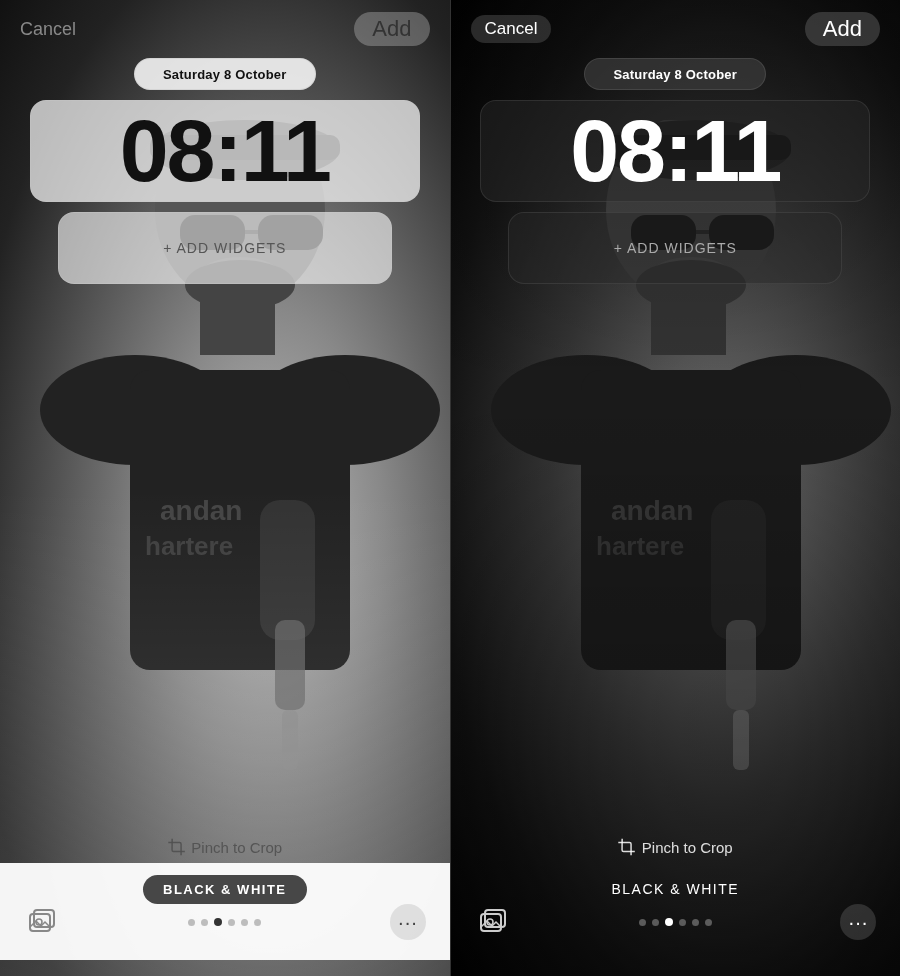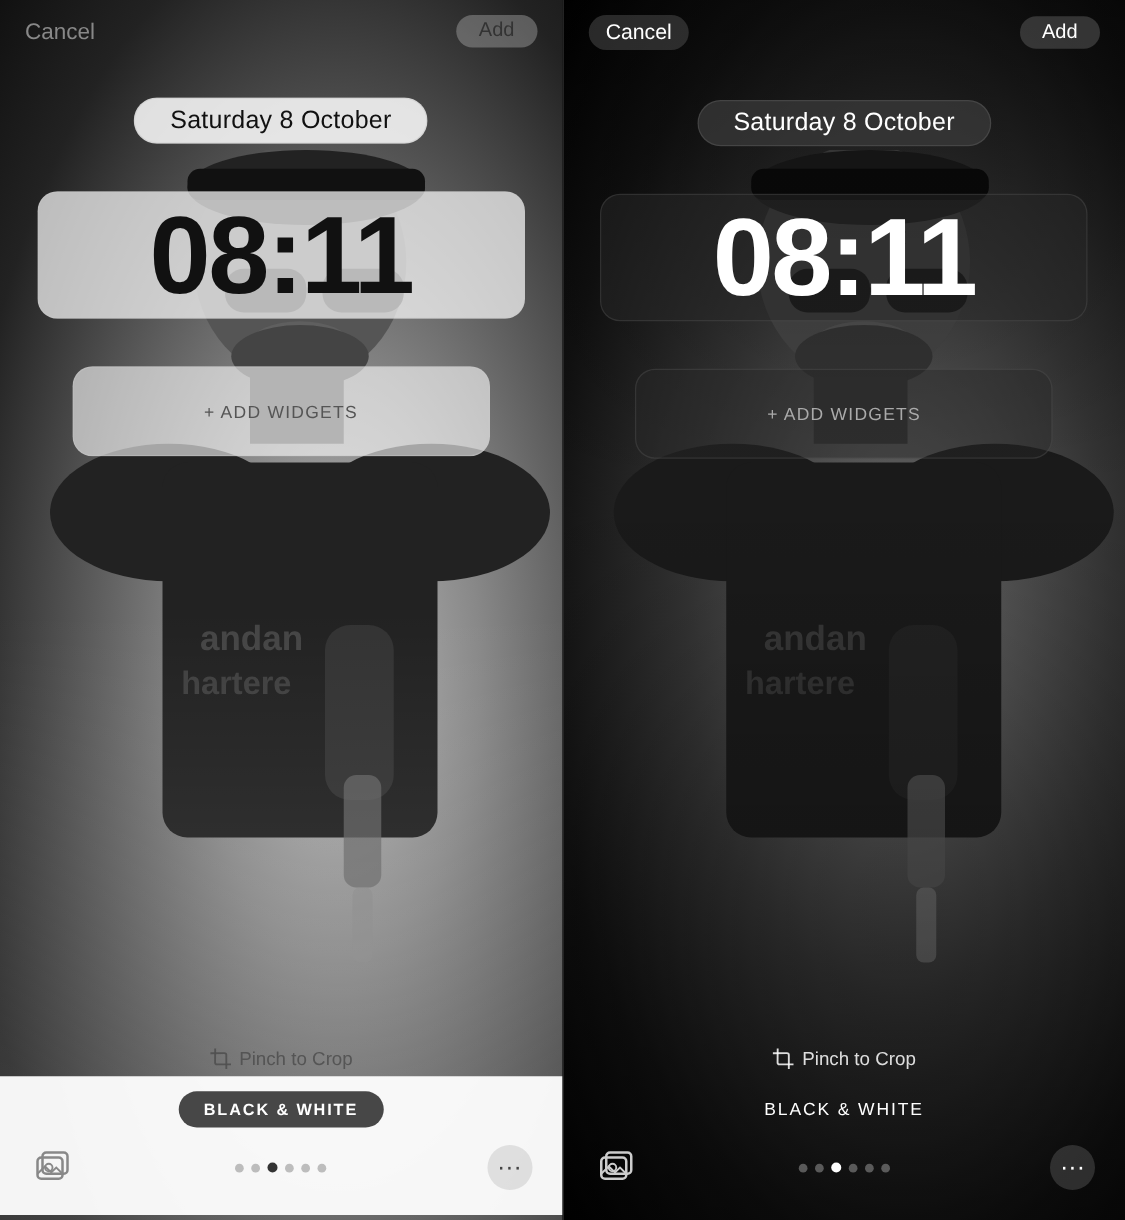--- a/index.html
+++ b/index.html
@@ -49,21 +49,20 @@
       z-index: 1;
     }
 
     .overlay-content {
       position: relative;
       z-index: 10;
       display: flex;
       flex-direction: column;
       align-items: center;
       width: 100%;
-      gap: 28px;
     }
 
     
     .top-bar {
       width: 100%;
       display: flex;
       justify-content: space-between;
       align-items: center;
       padding: 12px 20px 8px 20px;
     }
@@ -79,21 +78,21 @@
 
     .panel-dark .top-bar-btn {
       color: #fff;
     }
 
     .top-bar-btn.add-btn {
       background: rgba(120,120,120,0.3);
       color: #fff;
       border-radius: 20px;
       padding: 4px 18px;
-      font-size: 16px;
+      font-size: 22px;
       font-weight: 500;
       text-align: center;
     }
 
     .panel-light .top-bar-btn.add-btn {
       background: rgba(180,180,180,0.4);
       color: #333;
     }
 
     .panel-dark .top-bar-btn.add-btn {
@@ -109,22 +108,22 @@
       margin: 4px 0 6px 0;
       border: 1px solid rgba(200,200,200,0.5);
     }
 
     .panel-dark .date-pill {
       background: rgba(60,60,60,0.7);
       border: 1px solid rgba(100,100,100,0.4);
     }
 
     .date-text {
-      font-size: 20px;
-      font-weight: 400;
+      font-size: 13px;
+      font-weight: 700;
       color: #111;
       letter-spacing: 0.2px;
     }
 
     .panel-dark .date-text {
       color: #fff;
     }
 
     
     .clock-box {
@@ -202,29 +201,29 @@
       margin-top: 44px;
     }
 
     .panel-light .pinch-label {
       color: rgba(80,80,80,0.9);
     }
 
     
     .bottom-bar {
       position: absolute;
-      bottom: 4px;
+      bottom: 16px;
       left: 0;
       right: 0;
       z-index: 12;
       padding: 12px 20px 20px;
       display: flex;
       flex-direction: column;
       align-items: center;
-      gap: 14px;
+      gap: 0;
     }
 
     .panel-light .bottom-bar {
       background: rgba(255,255,255,0.95);
     }
 
     .panel-dark .bottom-bar {
       background: rgba(0,0,0,0.0);
     }
 

